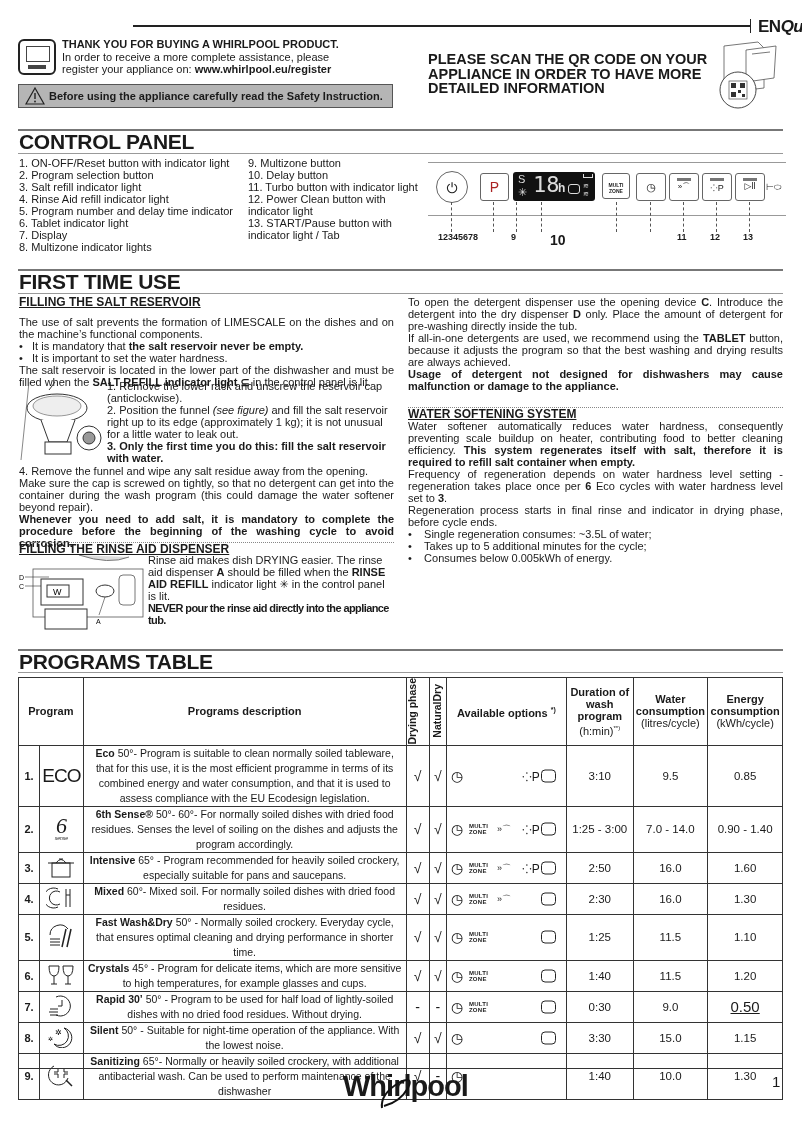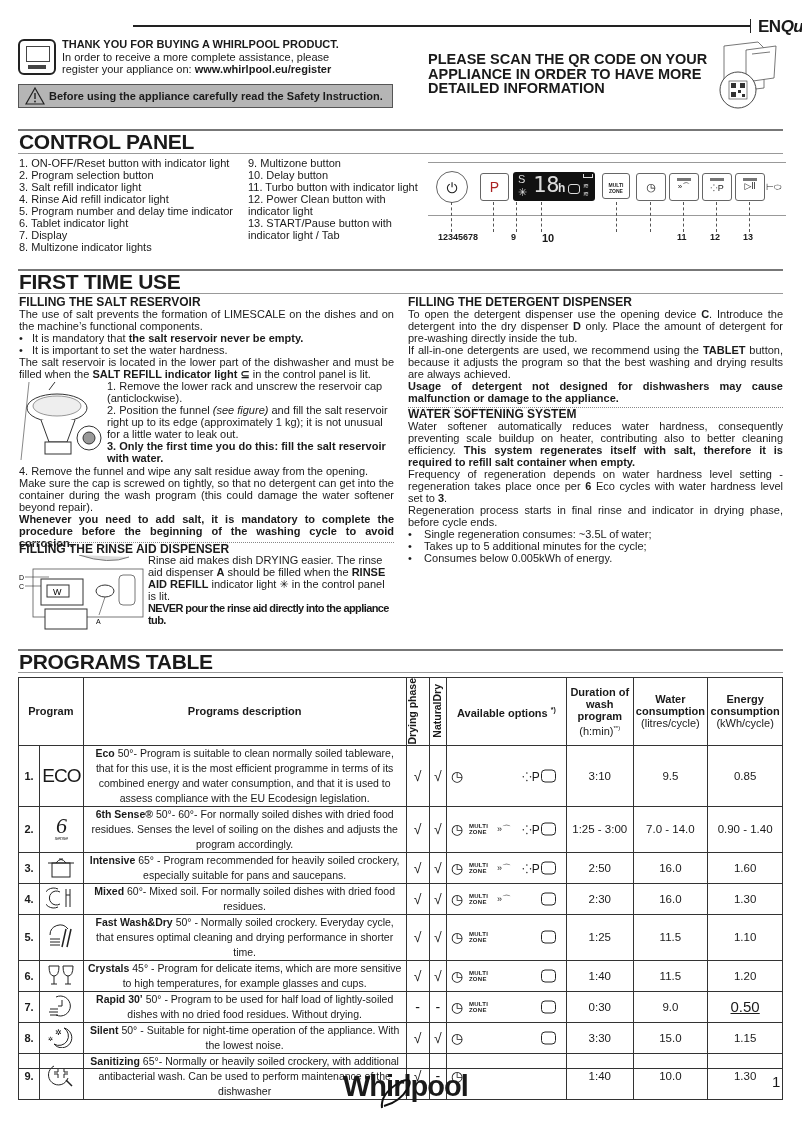--- a/index.html
+++ b/index.html
@@ -16,21 +16,21 @@
   .thank-t{left:62px;top:38px;font-size:11px;line-height:12.5px;}
   .safety{left:18px;top:84px;width:375px;height:24px;background:#b5b5b5;border:1px solid #555;box-sizing:border-box;font-size:11px;font-weight:bold;line-height:22px;padding-left:30px;}
   .safety svg{position:absolute;left:6px;top:2px;}
   .qr-text{left:428px;top:52px;font-size:14.5px;font-weight:bold;line-height:14.5px;width:300px;}
   .qr-img{left:716px;top:40px;width:76px;height:70px;}
   h2.sec{position:absolute;margin:0;font-size:21px;font-weight:bold;letter-spacing:-0.3px;left:19px;}
   .secline{position:absolute;left:18px;height:2px;background:#777;}
   .cp-list{font-size:11px;line-height:12px;}
   .cp-list div{white-space:nowrap;}
   .panel{left:428px;top:160px;width:372px;height:90px;}
-  .sub{font-size:12px;font-weight:bold;line-height:12px;}
+  .sub{font-size:12px;font-weight:bold;line-height:12px;text-decoration:underline;}
   .txt{font-size:11px;line-height:12px;}
   .txt p{margin:0;}
   .dotsep{border-top:1px dotted #888;}
   table.prog{position:absolute;left:18px;top:677px;width:765px;border-collapse:collapse;font-size:11px;}
   table.prog td,table.prog th{border:1px solid #333;padding:0 2px;}
   table.prog th{font-weight:bold;font-size:11px;line-height:12px;}
   .vert{writing-mode:vertical-rl;transform:rotate(180deg);font-weight:bold;font-size:10.5px;line-height:11px;white-space:nowrap;}
   .desc{font-size:10.5px;line-height:15px;text-align:center;}
   .num{font-weight:bold;text-align:center;font-size:11px;}
   .c{text-align:center;}
@@ -153,33 +153,33 @@
   <div style="position:absolute;left:65px;top:42px;height:30px;border-left:1px dashed #555;"></div>
   <div style="position:absolute;left:88px;top:42px;height:30px;border-left:1px dashed #555;"></div>
   <div style="position:absolute;left:113px;top:42px;height:30px;border-left:1px dashed #555;"></div>
   <div style="position:absolute;left:188px;top:42px;height:30px;border-left:1px dashed #555;"></div>
   <div style="position:absolute;left:222px;top:42px;height:30px;border-left:1px dashed #555;"></div>
   <div style="position:absolute;left:255px;top:42px;height:30px;border-left:1px dashed #555;"></div>
   <div style="position:absolute;left:288px;top:42px;height:30px;border-left:1px dashed #555;"></div>
   <div style="position:absolute;left:321px;top:42px;height:30px;border-left:1px dashed #555;"></div>
   <div style="position:absolute;left:10px;top:72px;font-size:9px;font-weight:bold;">12345678</div>
   <div style="position:absolute;left:83px;top:72px;font-size:9px;font-weight:bold;">9</div>
-  <div style="position:absolute;left:114px;top:72px;font-size:11px;font-weight:bold;">10</div>
+  <div style="position:absolute;left:122px;top:72px;font-size:14px;font-weight:bold;">10</div>
   <div style="position:absolute;left:249px;top:72px;font-size:9px;font-weight:bold;">11</div>
   <div style="position:absolute;left:282px;top:72px;font-size:9px;font-weight:bold;">12</div>
   <div style="position:absolute;left:315px;top:72px;font-size:9px;font-weight:bold;">13</div>
 </div>
 
 <div class="secline" style="top:269px;width:765px;"></div>
 <h2 class="sec" style="top:270px;">FIRST TIME USE</h2>
 <div class="secline" style="top:293px;width:765px;height:1px;background:#999;"></div>
 
 <div class="abs" style="left:19px;top:296px;width:375px;">
   <div class="sub">FILLING THE SALT RESERVOIR</div>
-  <div class="txt" style="text-align:justify;">
+  <div class="txt" style="text-align:justify;margin-top:8px;">
     <p>The use of salt prevents the formation of LIMESCALE on the dishes and on the machine’s functional components.</p>
     <p>•&nbsp;&nbsp;&nbsp;<span>It is mandatory that </span><b>the salt reservoir never be empty.</b></p>
     <p>•&nbsp;&nbsp;&nbsp;<span>It is important to set the water hardness.</span></p>
     <p><span>The salt reservoir is located in the lower part of the dishwasher and must be filled when the </span><b>SALT REFILL indicator light</b> <span style="font-weight:bold;">⊆</span><span> in the control panel is lit.</span></p>
   </div>
   <svg width="90" height="82" viewBox="0 0 90 82" style="position:absolute;left:0;top:84px;">
     <path d="M10 2 L2 80" stroke="#555" stroke-width="0.7" fill="none"></path>
     <ellipse cx="38" cy="28" rx="30" ry="14" fill="#fff" stroke="#333"></ellipse>
     <ellipse cx="38" cy="26" rx="24" ry="10" fill="#eee" stroke="#555" stroke-width="0.6"></ellipse>
     <path d="M22 40 L30 62 L48 62 L56 40" fill="#fff" stroke="#333"></path>
@@ -219,32 +219,31 @@
     <text x="0" y="34" font-size="7" font-family="Liberation Sans, sans-serif">C</text>
     <text x="77" y="69" font-size="7" font-family="Liberation Sans, sans-serif">A</text>
   </svg>
   <div class="txt" style="position:absolute;left:129px;top:11px;width:246px;">
     <p><span>Rinse aid makes dish DRYING easier. The rinse aid dispenser </span><b>A</b><span> should be filled when the </span><b>RINSE AID REFILL</b><span> indicator light ✳ in the control panel is lit.</span></p>
     <p class="b" style="letter-spacing:-0.6px;">NEVER pour the rinse aid directly into the appliance tub.</p>
   </div>
 </div>
 
 <div class="abs" style="left:408px;top:296px;width:375px;">
-  <div class="sub">FILLING THE DETERGENT DISPENSER</div>
   <div class="txt" style="text-align:justify;">
     <p><span>To open the detergent dispenser use the opening device </span><b>C</b><span>. Introduce the detergent into the dry dispenser </span><b>D</b><span> only. Place the amount of detergent for pre-washing directly inside the tub.</span></p>
     <p><span>If all-in-one detergents are used, we recommend using the </span><b>TABLET</b><span> button, because it adjusts the program so that the best washing and drying results are always achieved.</span></p>
     <p class="b">Usage of detergent not designed for dishwashers may cause malfunction or damage to the appliance.</p>
   </div>
 </div>
 <div class="abs dotsep" style="left:408px;top:407px;width:375px;"></div>
 <div class="abs" style="left:408px;top:408px;width:375px;">
   <div class="sub">WATER SOFTENING SYSTEM</div>
   <div class="txt" style="text-align:justify;">
-    <p><span>Water softener automatically reduces water hardness, consequently preventing scale buildup on heater, contributing also to better cleaning efficiency. </span><b>This system regenerates itself with salt, therefore it is required to refill salt container when empty.</b></p>
+    <p><span>Water softener automatically reduces water hardness, consequently preventing scale buildup on heater, contributing food to better cleaning efficiency. </span><b>This system regenerates itself with salt, therefore it is required to refill salt container when empty.</b></p>
     <p><span>Frequency of regeneration depends on water hardness level setting - regeneration takes place once per </span><b>6</b><span> Eco cycles with water hardness level set to </span><b>3</b><span>.</span></p>
     <p>Regeneration process starts in final rinse and indicator in drying phase, before cycle ends.</p>
     <p>•&nbsp;&nbsp;&nbsp;&nbsp;<span>Single regeneration consumes: ~3.5L of water;</span></p>
     <p>•&nbsp;&nbsp;&nbsp;&nbsp;<span>Takes up to 5 additional minutes for the cycle;</span></p>
     <p>•&nbsp;&nbsp;&nbsp;&nbsp;<span>Consumes below 0.005kWh of energy.</span></p>
   </div>
 </div>
 
 <div class="secline" style="top:649px;width:765px;"></div>
 <h2 class="sec" style="top:650px;">PROGRAMS TABLE</h2>

